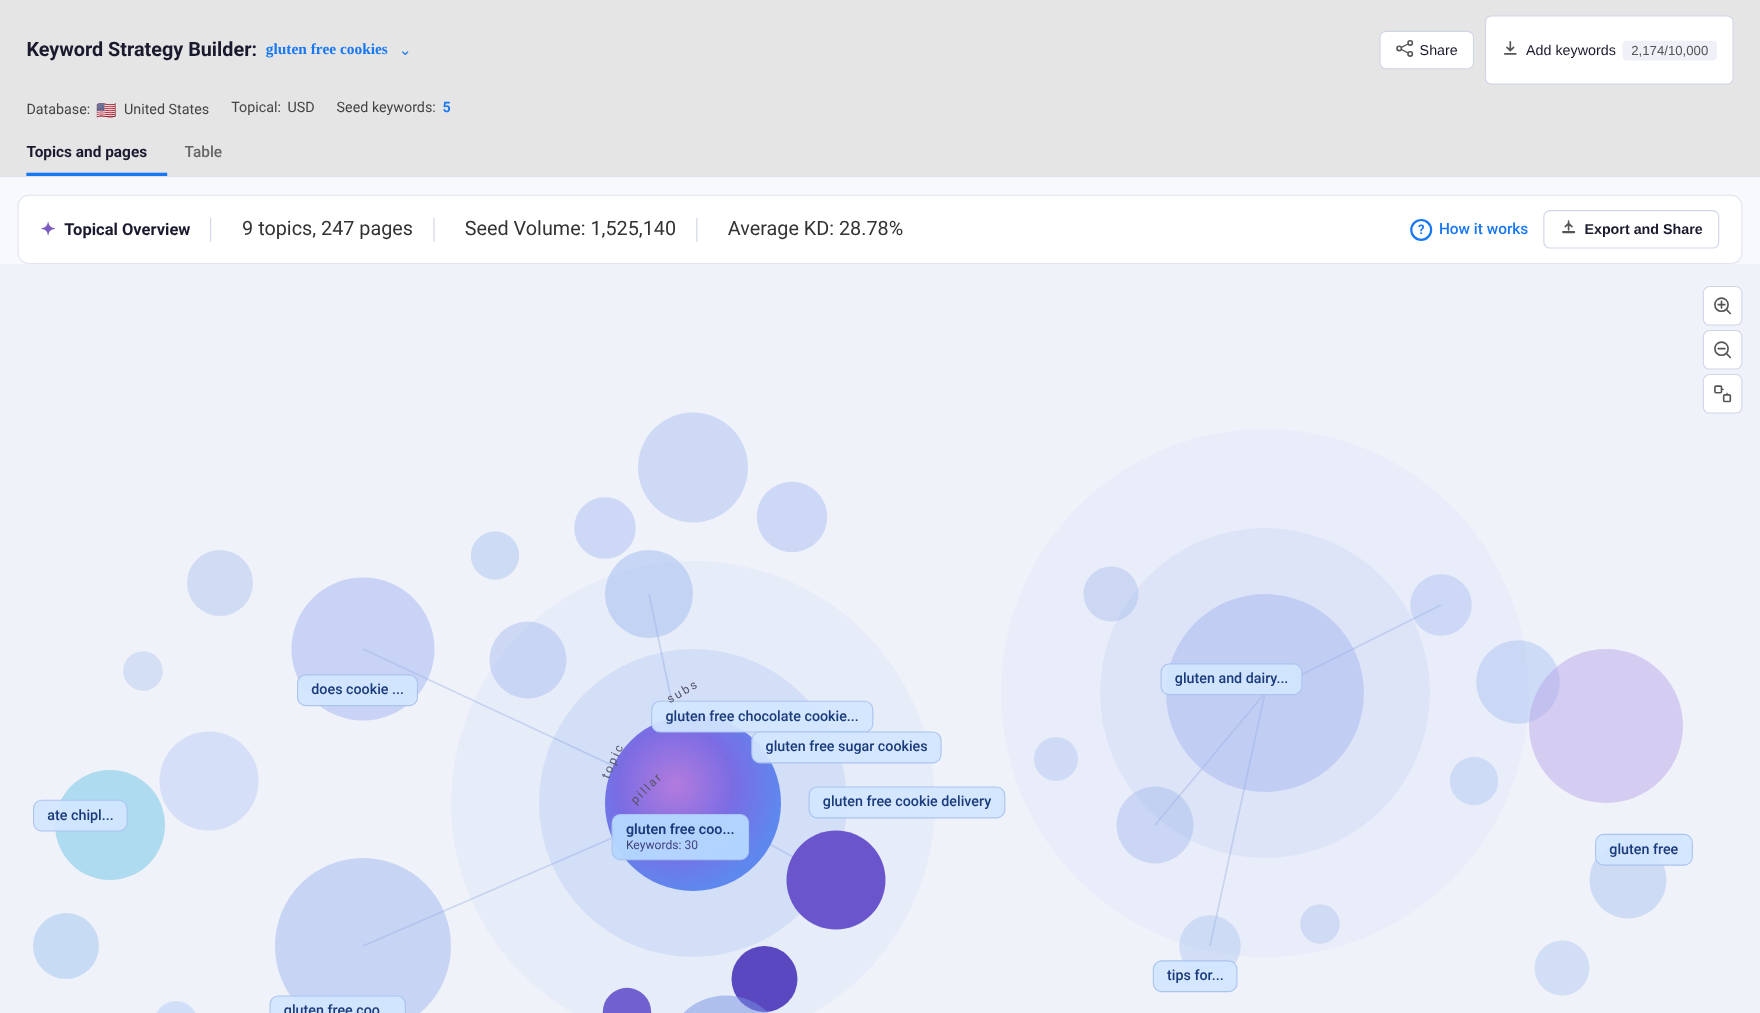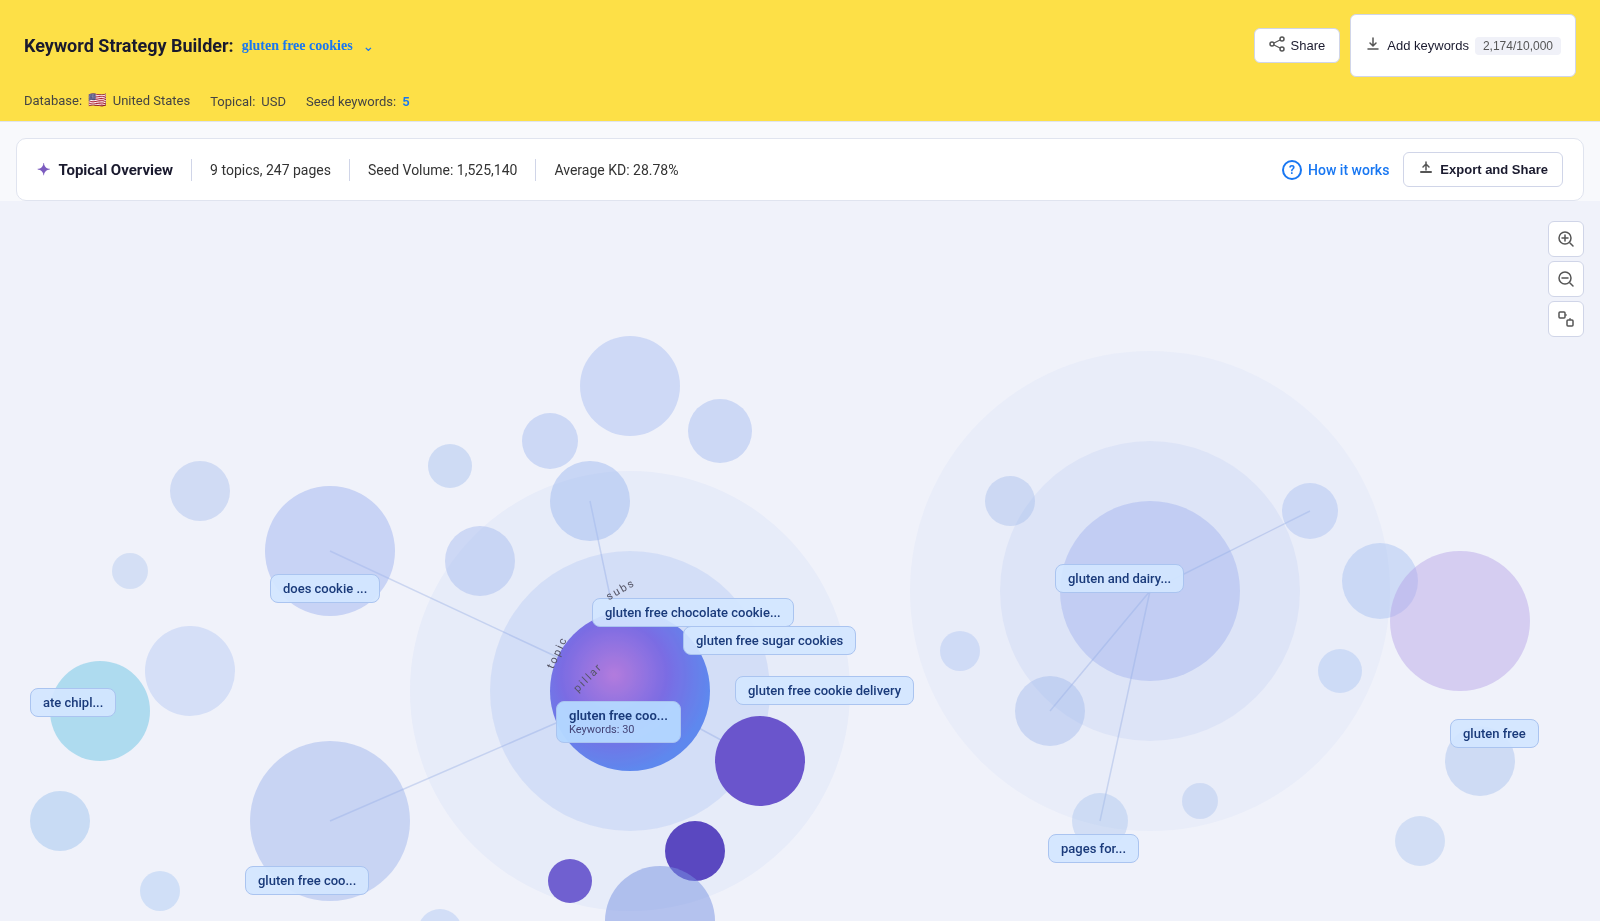--- a/index.html
+++ b/index.html
@@ -3,21 +3,21 @@
   <meta charset="utf-8">
   <style>
     * { box-sizing: border-box; margin: 0; padding: 0; }
     body {
       font-family: -apple-system, BlinkMacSystemFont, 'Segoe UI', Roboto, sans-serif;
       background: #f8f9fc;
       color: #1a1a2e;
       font-size: 14px;
     }
     .header {
-      background: #fde047;
+      background: #e5e5e5;
       border-bottom: 1px solid #e0e4ef;
       padding: 0 24px;
     }
     .header-top {
       display: flex;
       align-items: center;
       justify-content: space-between;
       padding: 14px 0 10px 0;
     }
     .title-area {
@@ -74,21 +74,21 @@
     }
     .keyword-count {
       background: #f0f1f8;
       color: #555;
       border-radius: 4px;
       padding: 2px 8px;
       font-size: 12px;
     }
     .meta-row {
       display: flex;
-      align-items: flex-end;
+      align-items: flex-start;
       gap: 20px;
       padding: 4px 0 12px 0;
       font-size: 13px;
       color: #444;
     }
     .meta-item { display: flex; align-items: center; gap: 6px; }
     .seed-count { color: #1877f2; font-weight: 600; }
     .flag { font-size: 15px; }
     .tabs {
       display: flex;
@@ -127,21 +127,21 @@
       font-size: 15px;
       color: #1a1a2e;
     }
     .sparkle { color: #7c5cbf; font-size: 16px; }
     .divider-v {
       width: 1px;
       height: 22px;
       background: #d0d5e8;
       margin: 0 18px;
     }
-    .stat-text { font-size: 14px; color: #333; }
+    .stat-text { font-size: 18px; color: #333; margin-left: 10px; }
     .how-it-works {
       display: flex;
       align-items: center;
       gap: 6px;
       color: #1877f2;
       font-weight: 500;
       cursor: pointer;
       font-size: 14px;
       margin-left: auto;
       margin-right: 14px;
@@ -273,20 +273,24 @@
         <span>United States</span>
       </span>
       <span class="meta-item">
         <span>Topical:</span>
         <span>USD</span>
       </span>
       <span class="meta-item">
         <span>Seed keywords:</span>
         <span class="seed-count">5</span>
       </span>
+    </div>
+    <div class="tabs">
+      <div class="tab active">Topics and pages</div>
+      <div class="tab">Table</div>
     </div>
   </div>
 
   <div class="topical-bar">
     <div class="topical-bar-title">
       <span class="sparkle">✦</span>
       <span>Topical Overview</span>
     </div>
     <div class="divider-v"></div>
     <span class="stat-text">9 topics, 247 pages</span>
@@ -396,19 +400,19 @@
     </div>
 
   <div class="tooltip-box" style="left: 270px; top: 373px;"><span>does cookie ...</span></div>
       <div class="tooltip-box" style="left: 245px; top: 665px;"><span>gluten free coo...</span></div>
       <div class="tooltip-box" style="left: 30px; top: 487px;"><span>ate chipl...</span></div>
       <div class="tooltip-box" style="left: 592px; top: 397px; text-align: right;"><span>gluten free chocolate cookie...</span></div>
       <div class="tooltip-box" style="left: 683px; top: 425px;"><span>gluten free sugar cookies</span></div>
       <div class="tooltip-box" style="left: 735px; top: 475px;"><span>gluten free cookie delivery</span></div>
       <div class="tooltip-box active" style="left: 556px; top: 500px;"><span>gluten free coo...</span><span class="sub-label">Keywords: 30</span></div>
       <div class="tooltip-box" style="left: 1055px; top: 363px;"><span>gluten and dairy...</span></div>
-      <div class="tooltip-box" style="left: 1048px; top: 633px;"><span>pages for...</span></div>
+      <div class="tooltip-box" style="left: 1048px; top: 633px;"><span>tips for...</span></div>
       <div class="tooltip-box" style="left: 1450px; top: 518px;"><span>gluten free</span></div>
       <div class="label-tag" style="left: 605px; top: 382px; transform: rotate(-30deg);">subs</div>
       <div class="label-tag" style="left: 540px; top: 445px; transform: rotate(-65deg);">topic</div>
       <div class="label-tag" style="left: 570px; top: 470px; transform: rotate(-45deg);">pillar</div>
     </div>
 </div>
 
 </body></html>

